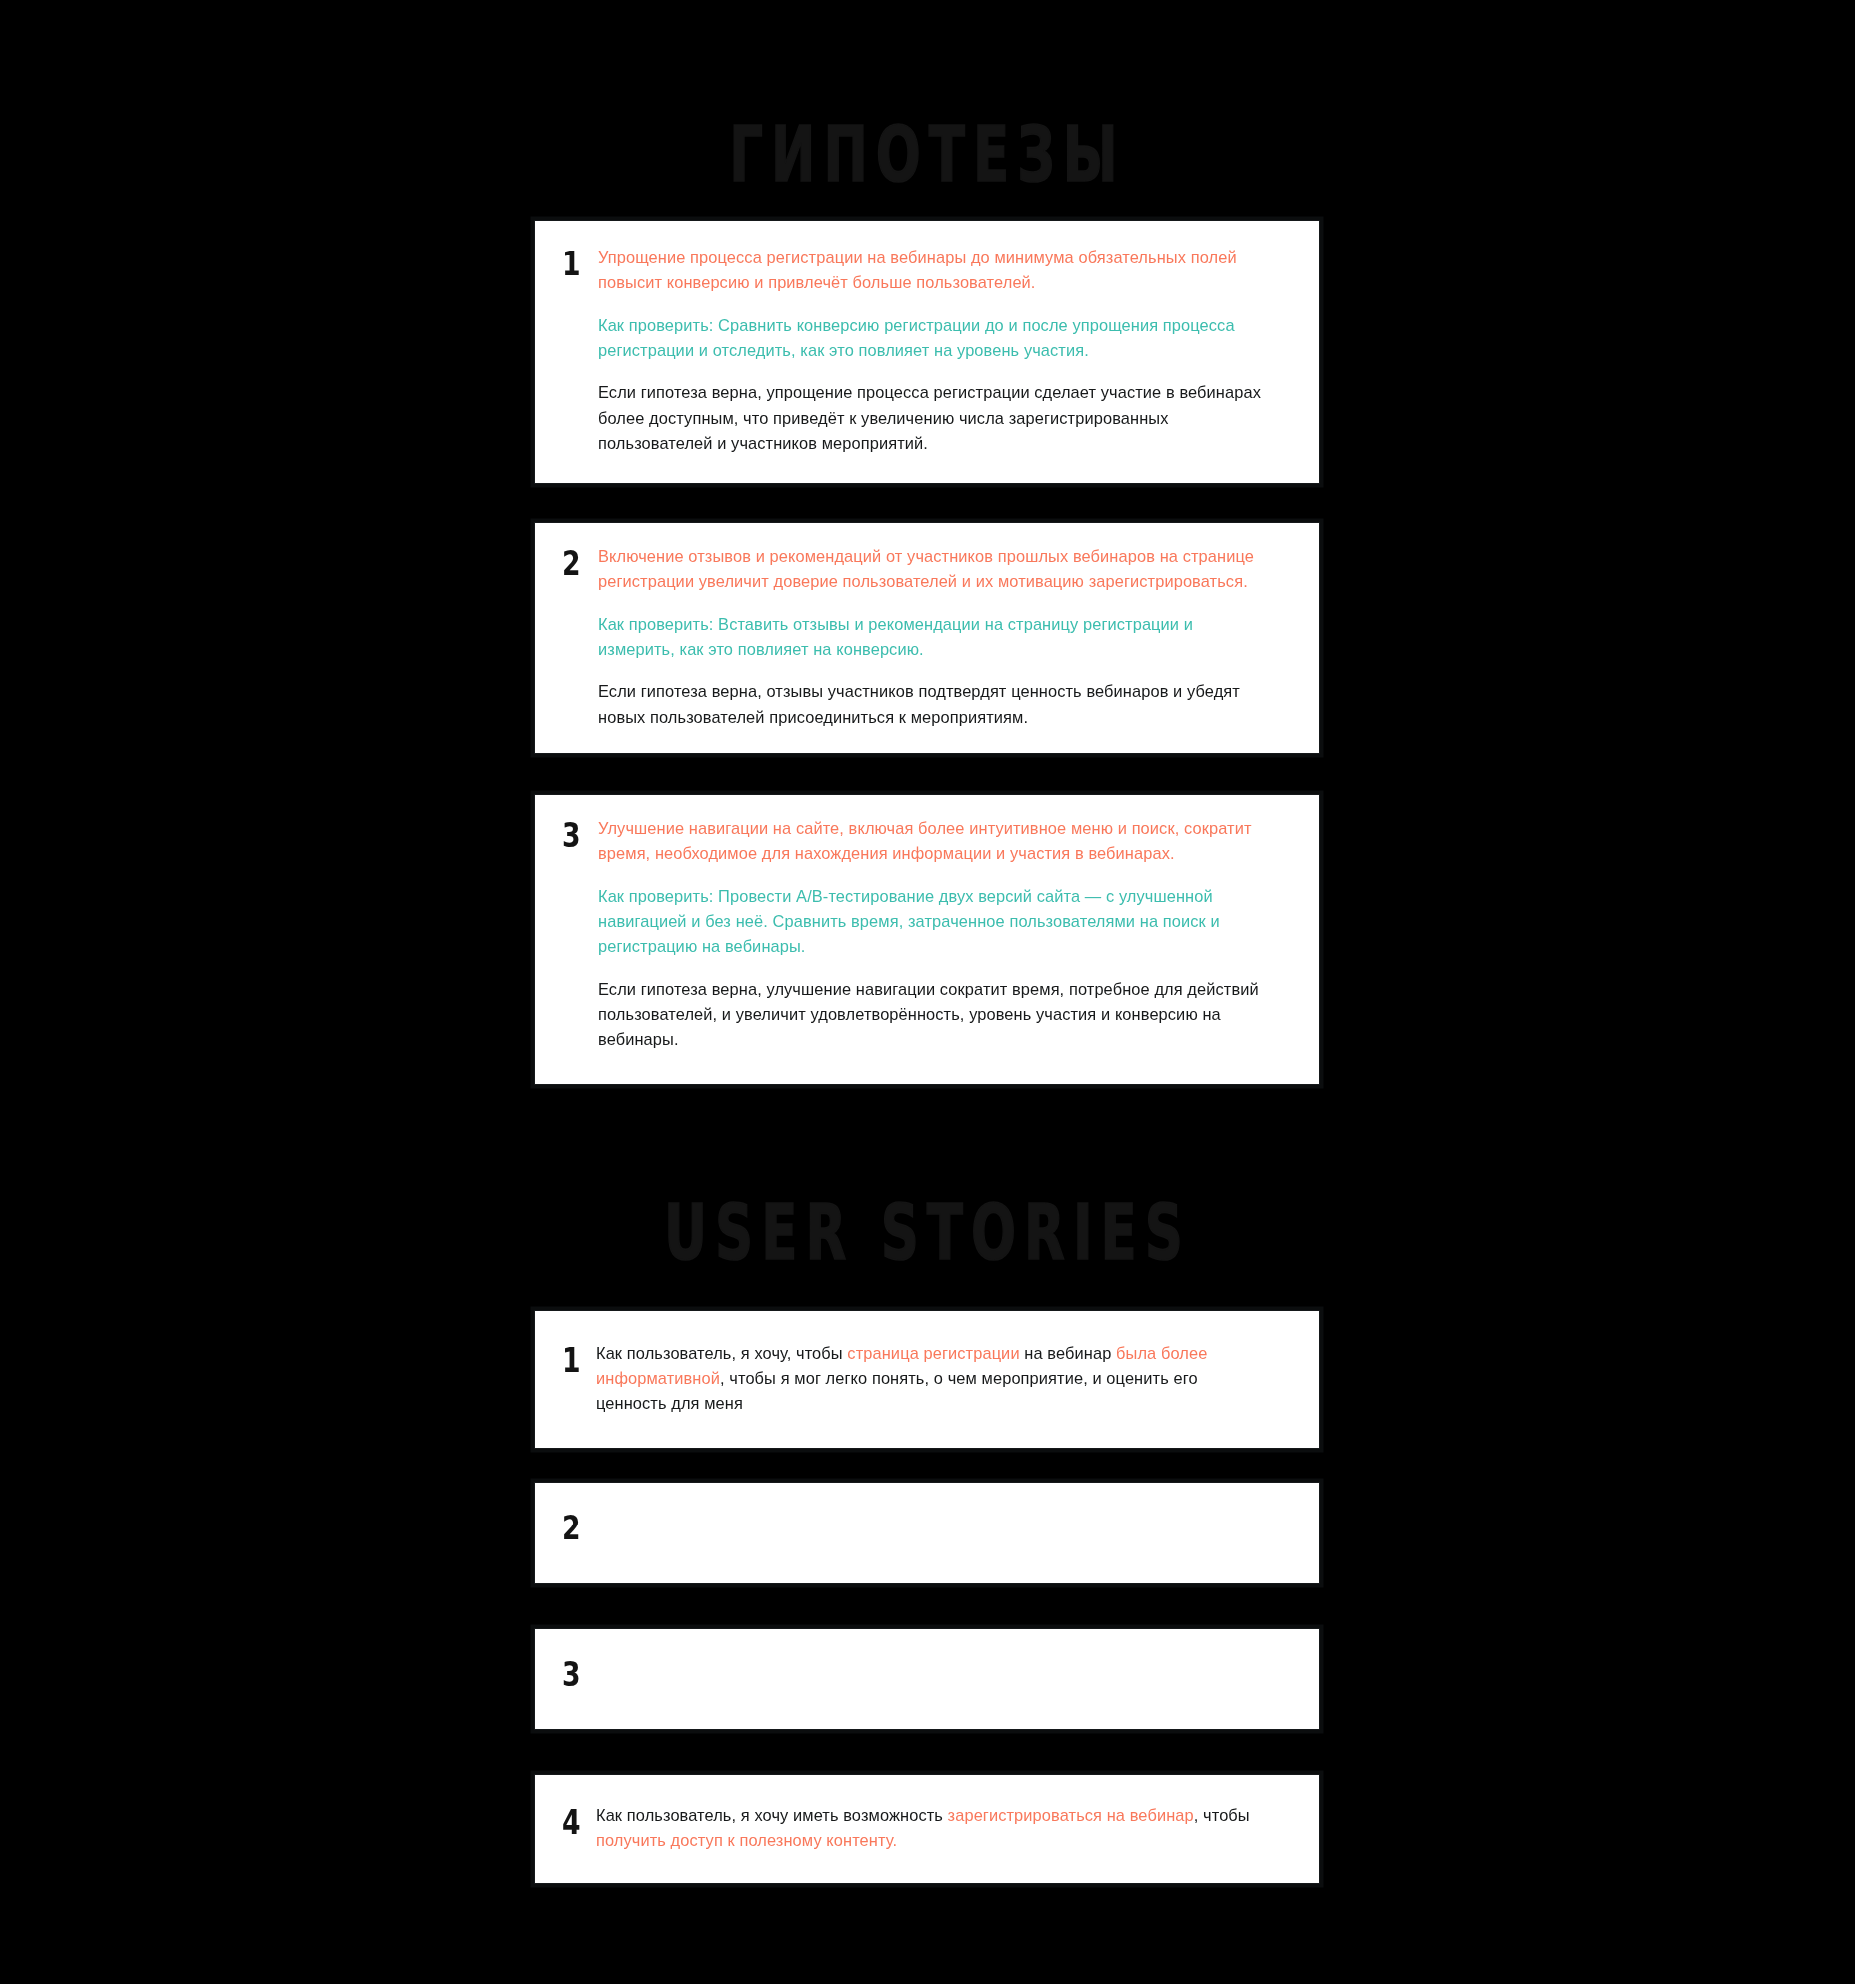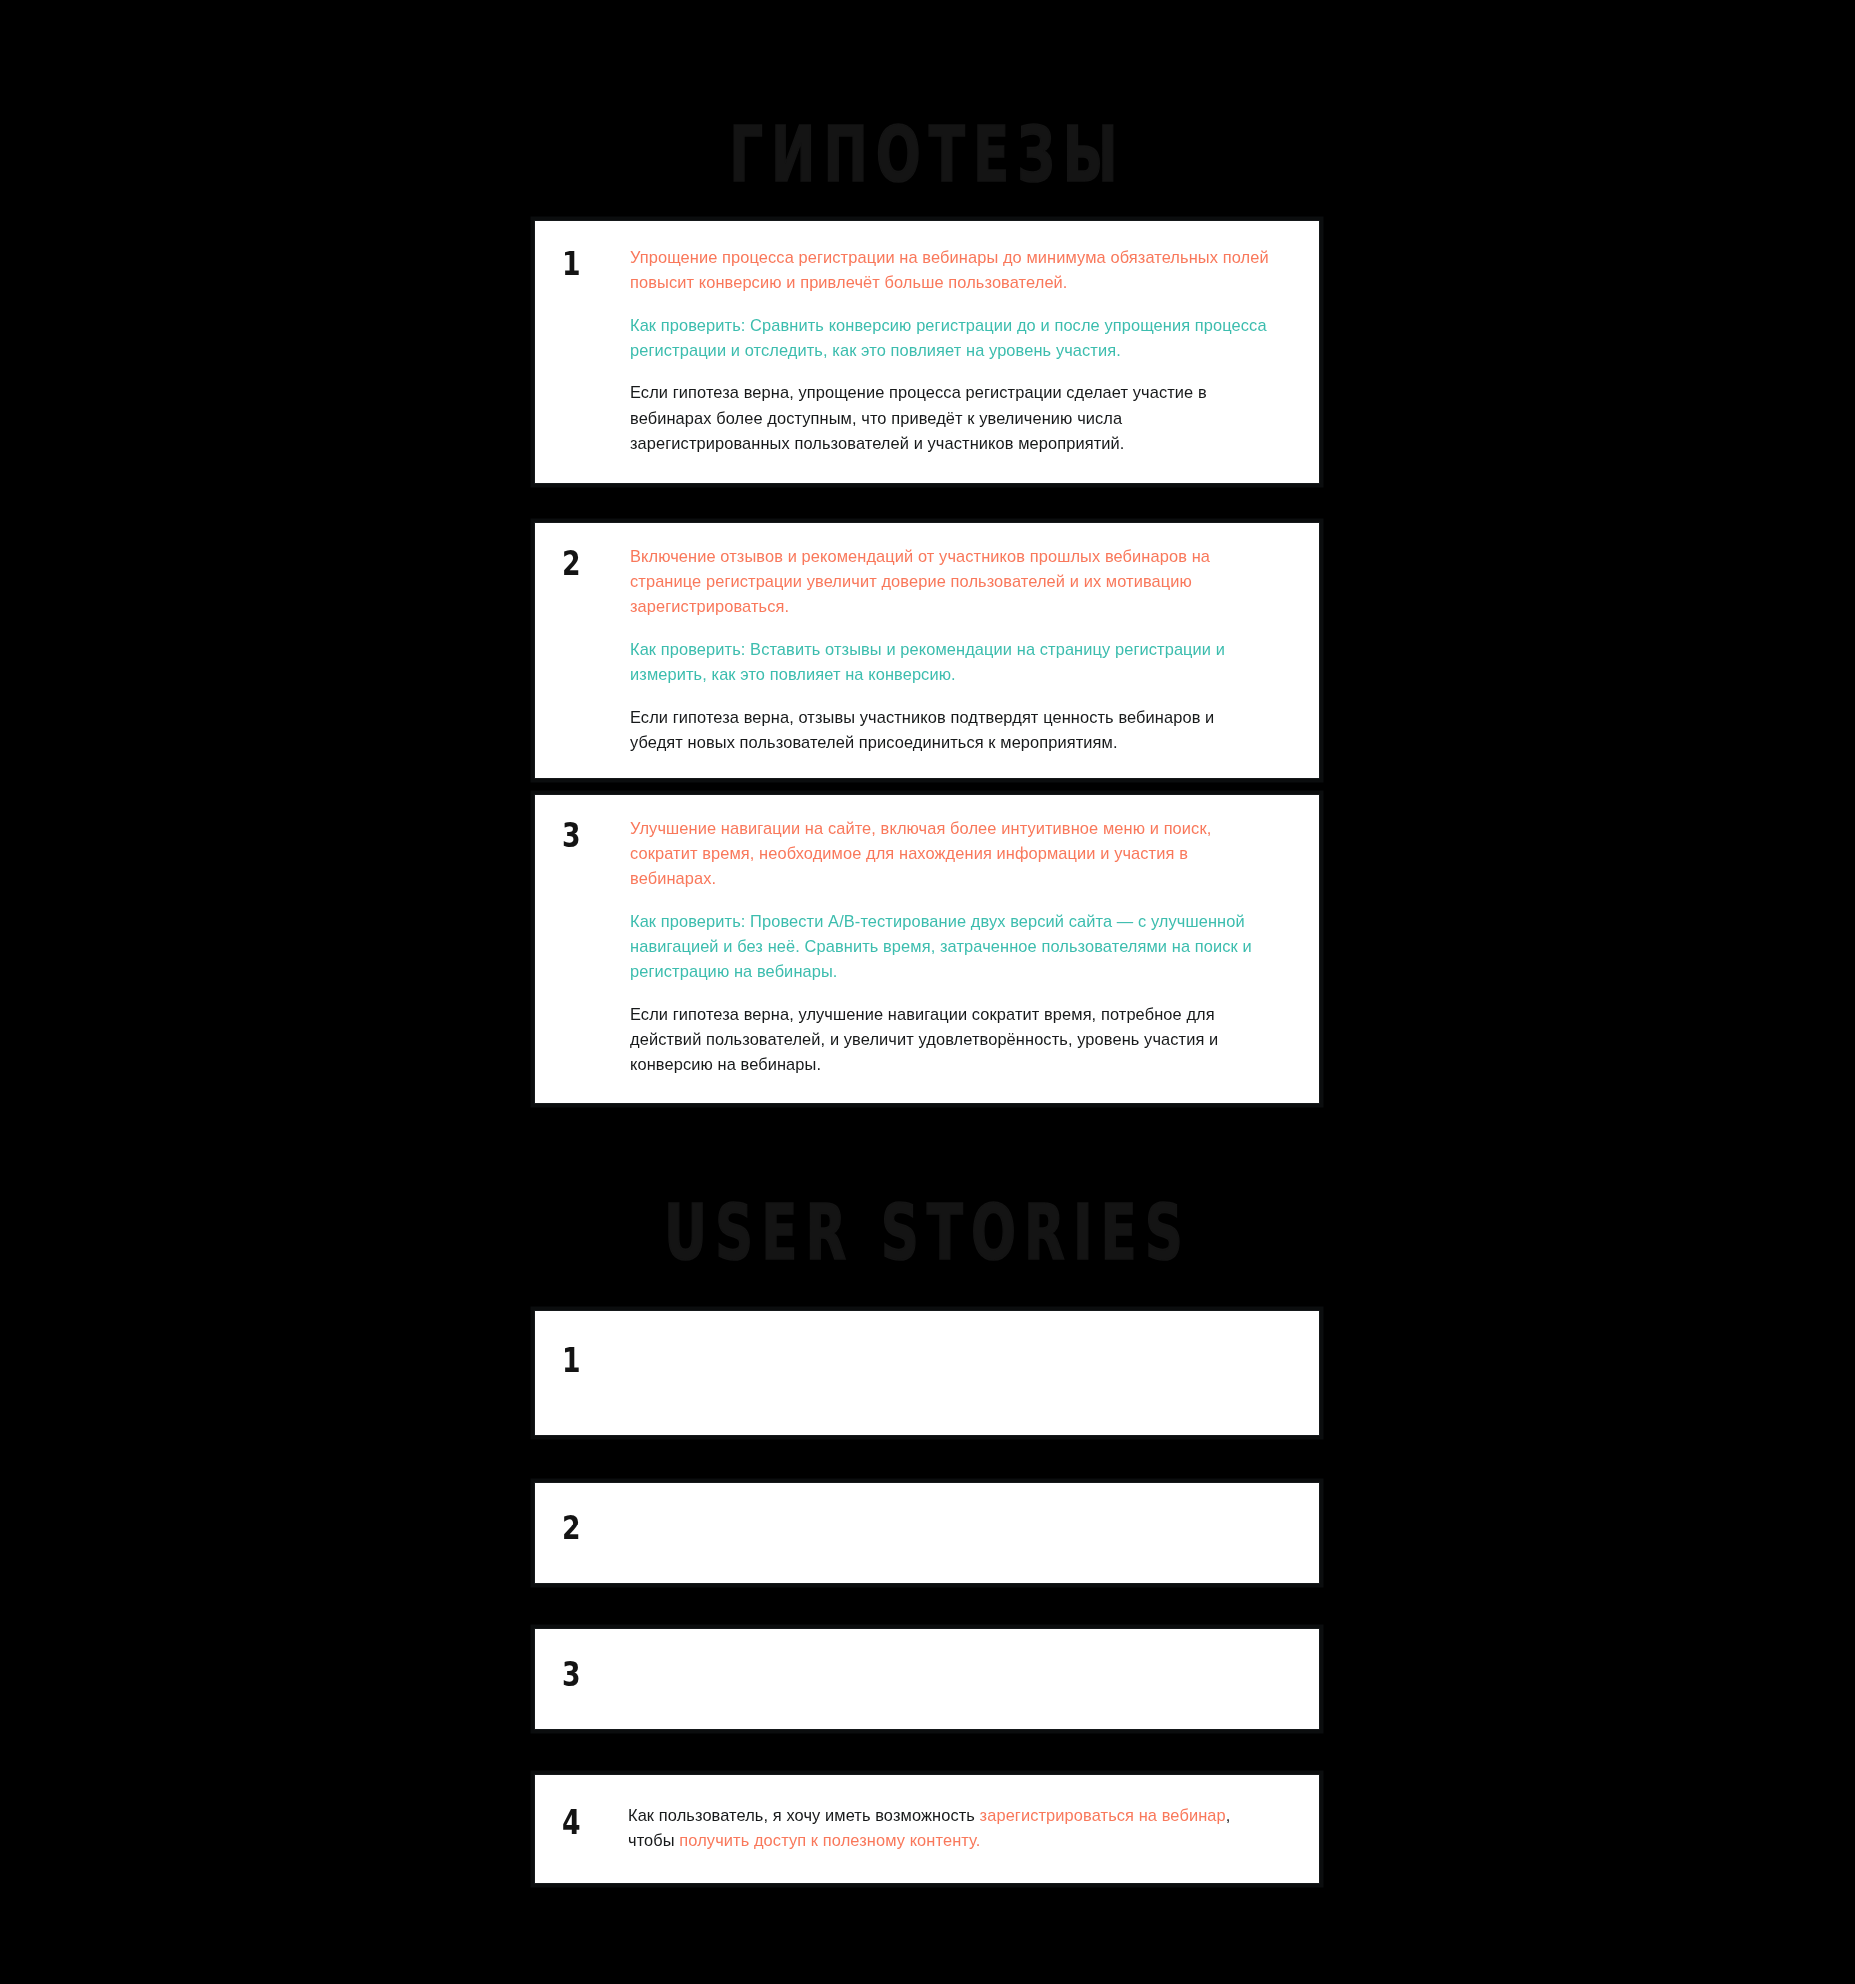--- a/index.html
+++ b/index.html
@@ -68,21 +68,20 @@
     line-height: 1.05;
     letter-spacing: 0px;
     transform: scaleY(1.18) scaleX(0.92);
     transform-origin: left top;
     margin-top: 1.2px;
     user-select: none;
   }
   .card-body {
     flex: 1 1 auto;
     min-width: 0;
-    margin-left: 32px;
   }
 
   .p {
     margin: 0 0 17.4px 0;
     font-family: "Liberation Sans", sans-serif;
     font-size: 17px;
     line-height: 1.48;
     letter-spacing: 0.1px;
     transform: scaleX(0.965);
     transform-origin: left center;
@@ -158,20 +157,23 @@
         <p class="p dark">Если гипотеза верна, улучшение навигации сократит время, потребное для действий пользователей, и увеличит удовлетворённость, уровень участия и конверсию на вебинары.</p>
       </div>
     </div>
   </div>
 
   <div id="title-userstories" class="section-title">USER STORIES</div>
 
   <div id="card-us-1" class="card">
     <div class="card-inner">
       <div class="card-num">1</div>
+      <div class="card-body">
+        <p class="p dark"><span class="hl-dark">Как пользователь, я хочу, чтобы </span><span class="hl-coral">страница регистрации</span><span class="hl-dark"> на вебинар </span><span class="hl-coral">была более информативной</span><span class="hl-dark">, чтобы я мог легко понять, о чем мероприятие, и оценить его ценность для меня</span></p>
+      </div>
     </div>
   </div>
 
   <div id="card-us-2" class="card">
     <div class="card-inner">
       <div class="card-num">2</div>
     </div>
   </div>
 
   <div id="card-us-3" class="card">

